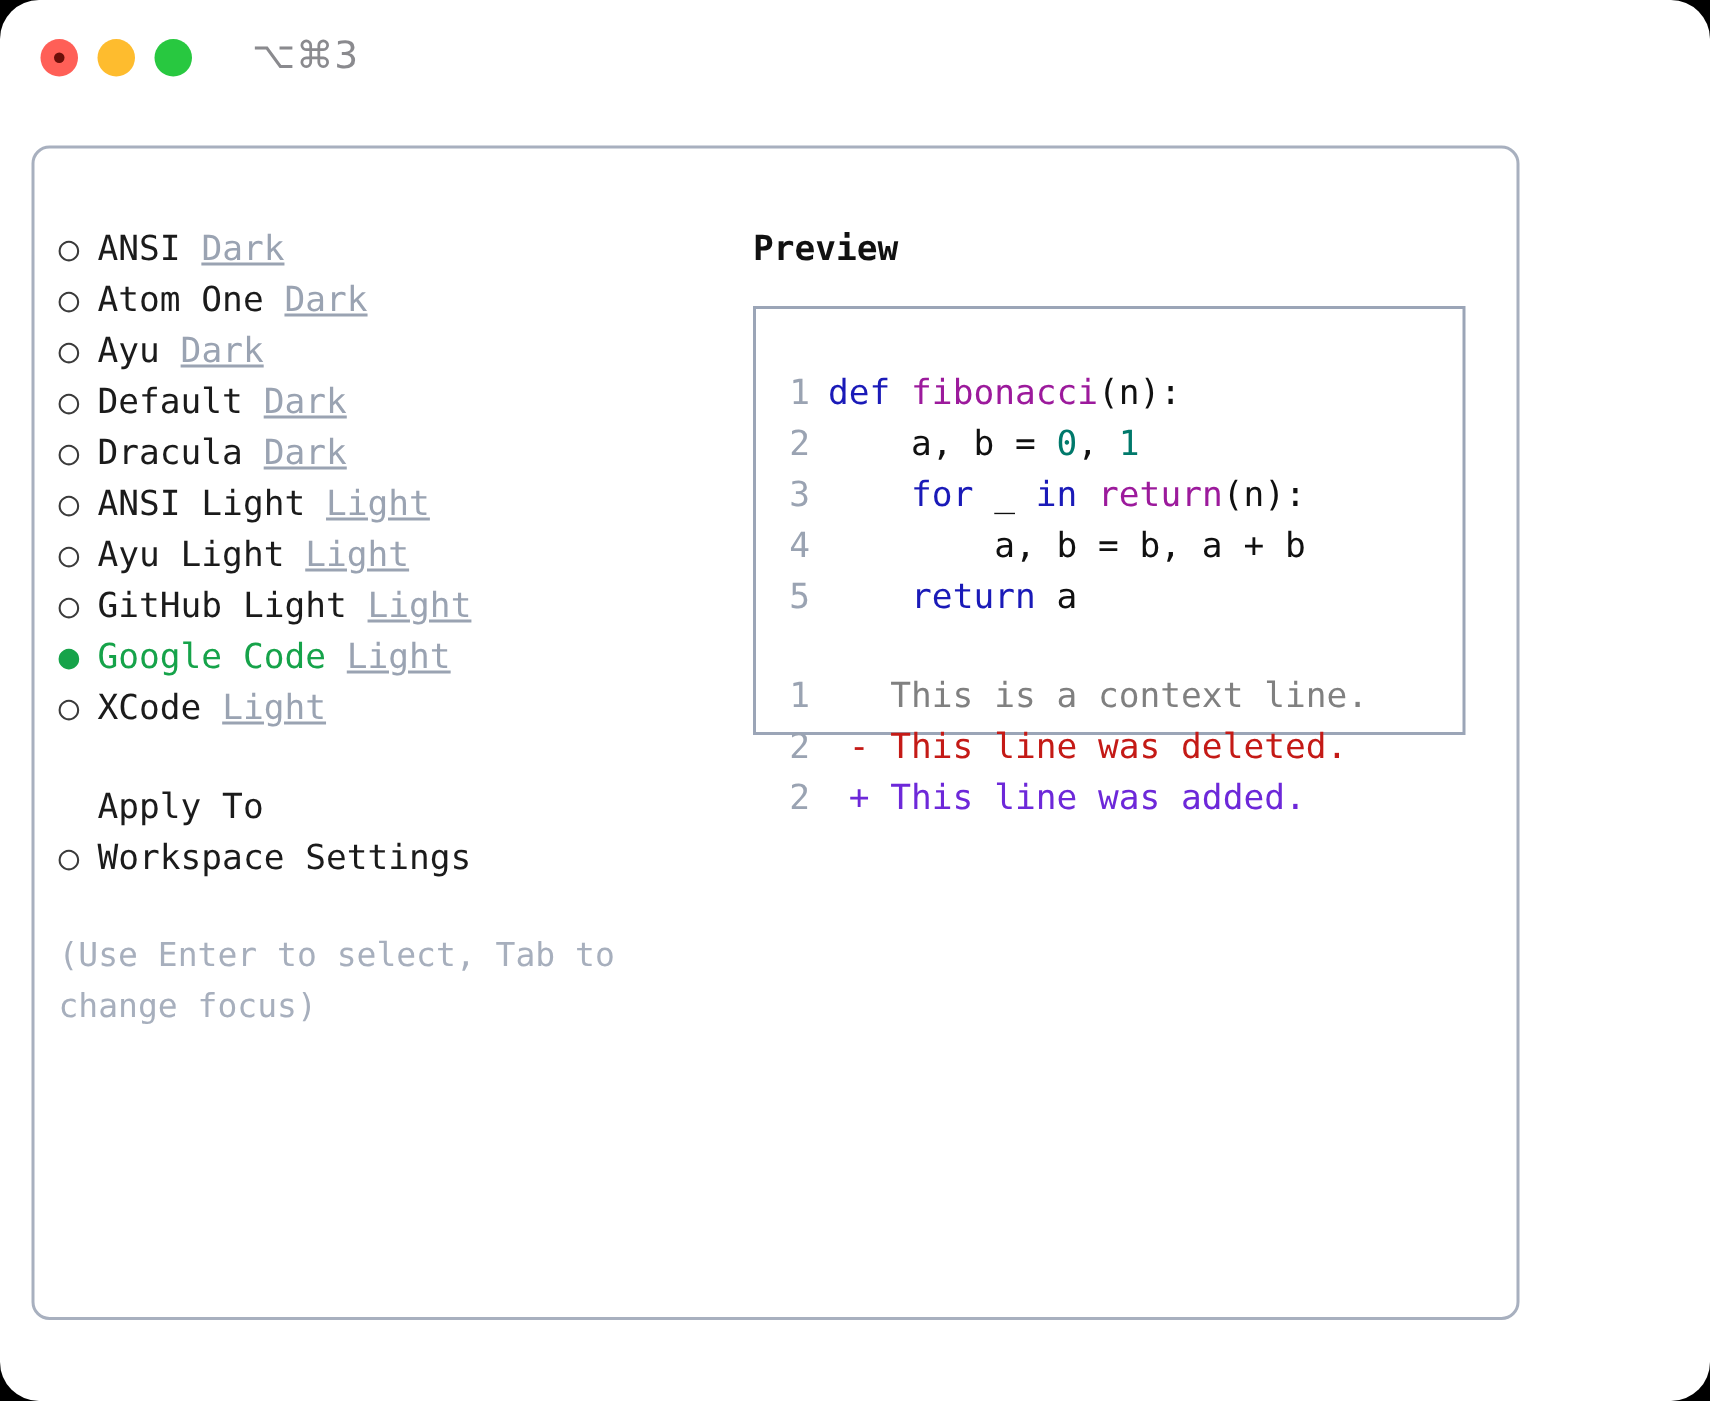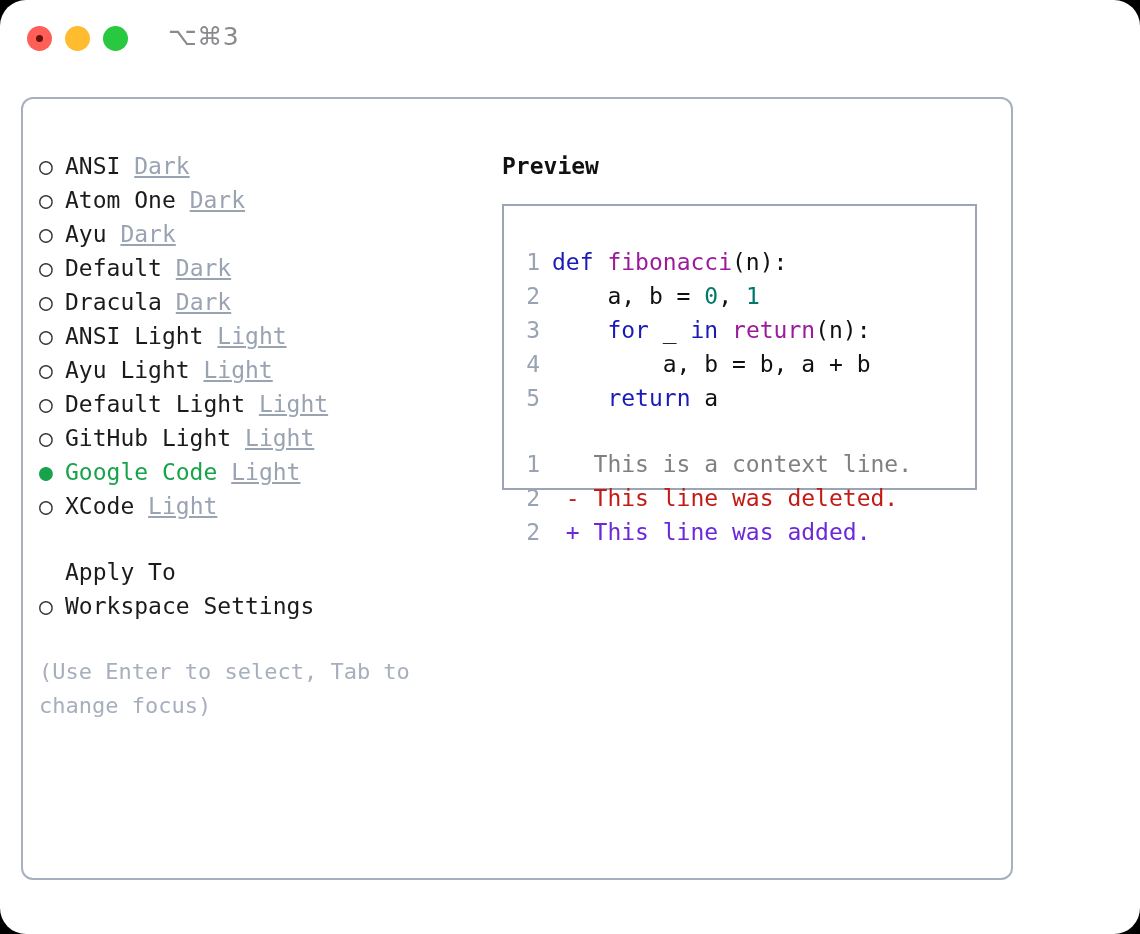--- a/index.html
+++ b/index.html
@@ -201,21 +201,20 @@
 
 
       <div id="theme-list">
           <div class="row"><span class="bullet">○</span><span class="name">ANSI</span><span> </span><span class="label-dim">Dark</span></div>
           <div class="row"><span class="bullet">○</span><span class="name">Atom One</span><span> </span><span class="label-dim">Dark</span></div>
           <div class="row"><span class="bullet">○</span><span class="name">Ayu</span><span> </span><span class="label-dim">Dark</span></div>
           <div class="row"><span class="bullet">○</span><span class="name">Default</span><span> </span><span class="label-dim">Dark</span></div>
           <div class="row"><span class="bullet">○</span><span class="name">Dracula</span><span> </span><span class="label-dim">Dark</span></div>
           <div class="row"><span class="bullet">○</span><span class="name">ANSI Light</span><span> </span><span class="label-dim">Light</span></div>
           <div class="row"><span class="bullet">○</span><span class="name">Ayu Light</span><span> </span><span class="label-dim">Light</span></div>
-          <div class="row"><span class="bullet">○</span><span class="name">Default Light</span><span> </span><span class="label-dim">Light</span></div>
           <div class="row"><span class="bullet">○</span><span class="name">GitHub Light</span><span> </span><span class="label-dim">Light</span></div>
           <div class="row selected"><span class="bullet sel">●</span><span class="name">Google Code</span><span> </span><span class="label-dim">Light</span></div>
           <div class="row"><span class="bullet">○</span><span class="name">XCode</span><span> </span><span class="label-dim">Light</span></div>
         </div>
 
       <div class="spacer-sm"></div>
 
       <div class="section-head">Apply To</div>
 
       <div id="apply-list">

